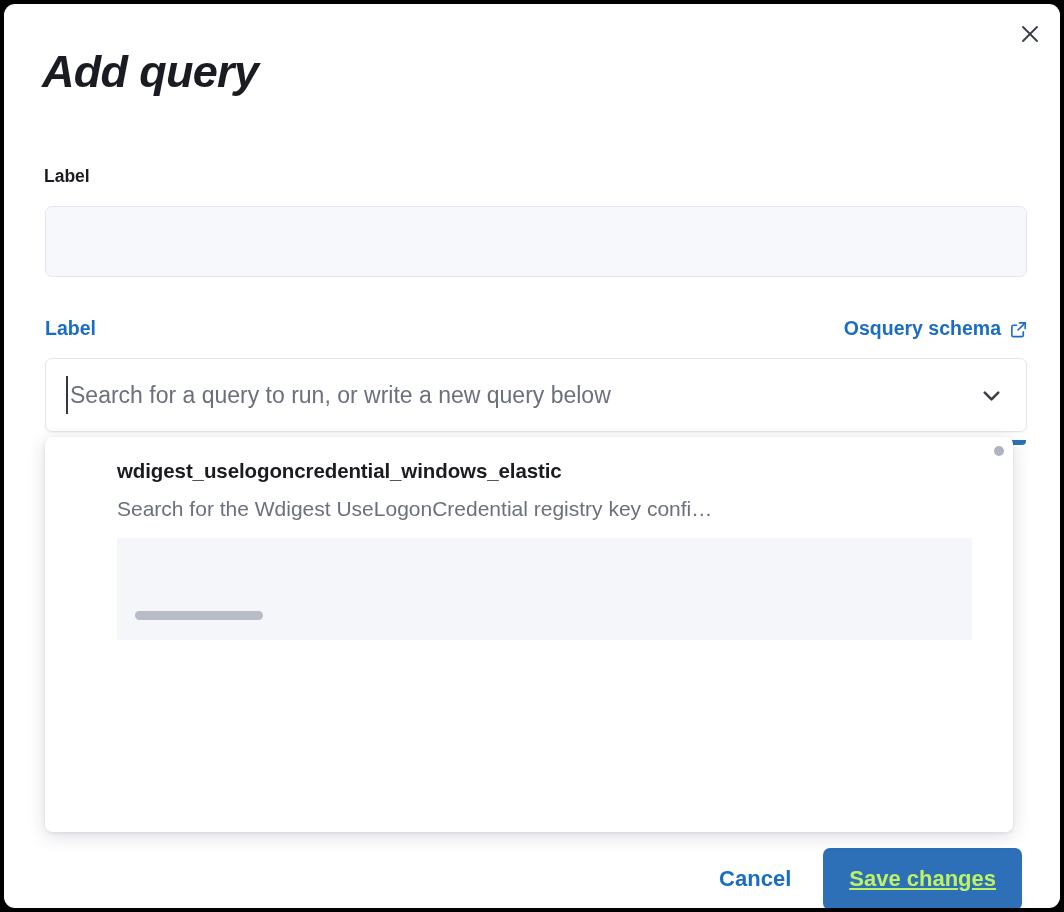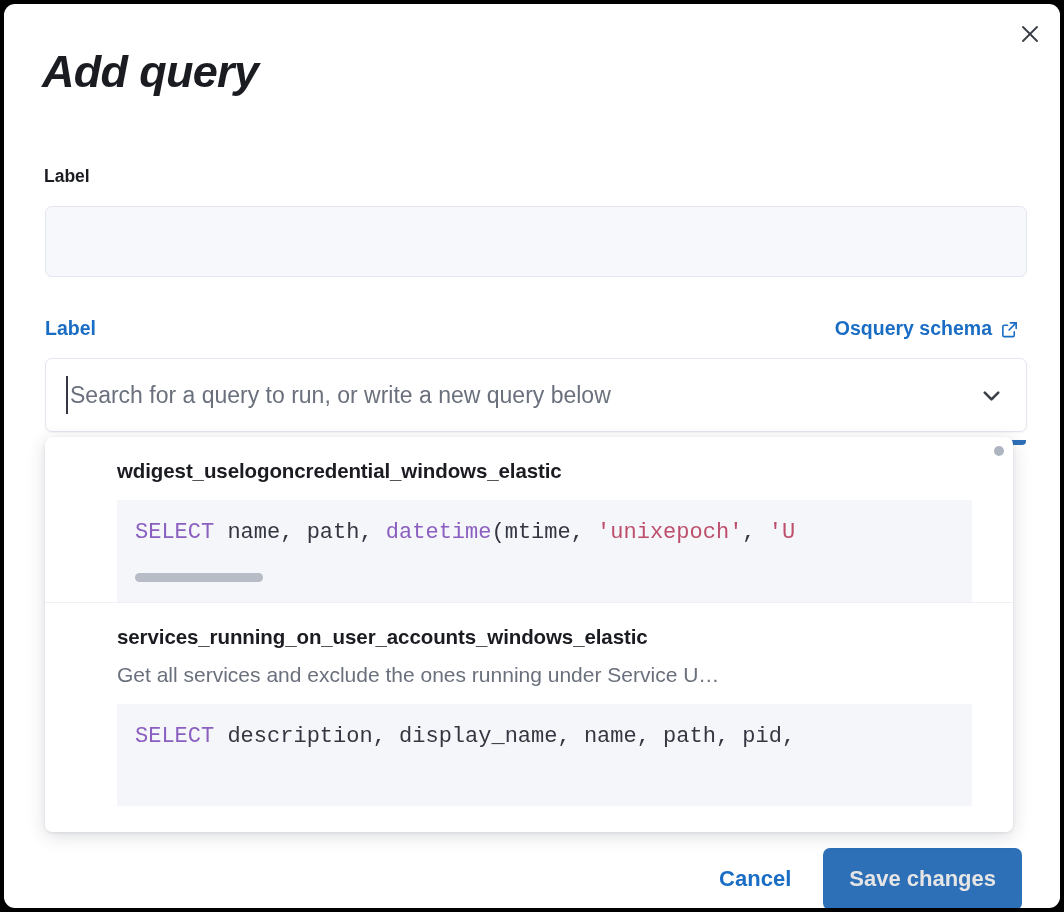--- a/index.html
+++ b/index.html
@@ -100,21 +100,21 @@
     position: absolute;
     left: 41px;
     top: 313px;
     font-size: 19.5px;
     font-weight: 700;
     color: #1a6dc4;
     cursor: pointer;
   }
   .schema-link {
     position: absolute;
-    right: 41px;
+    right: 32px;
     top: 313px;
     font-size: 19.5px;
     font-weight: 700;
     color: #1a6dc4;
     text-decoration: none;
     display: flex;
     align-items: center;
     gap: 8px;
     cursor: pointer;
   }
@@ -273,23 +273,24 @@
     padding: 14px 18px;
     cursor: pointer;
   }
   .btn-save {
     background: #2e70b8;
     border: none;
     border-radius: 7px;
     font-family: "Liberation Sans", sans-serif;
     font-size: 22px;
     font-weight: 700;
-    color: #e5e5e5;
+    color: #bef264;
     padding: 18px 26px;
     cursor: pointer;
+    text-decoration: underline;
   }
 </style>
 </head>
 <body>
 
 <div class="frame">
   <div class="modal">
 
     <button class="close-btn">
       <svg width="24" height="24" viewBox="0 0 24 24" fill="none" stroke="#3b3f48" stroke-width="1.9" stroke-linecap="round">
@@ -332,28 +333,21 @@
     <div class="footer">
       <button class="btn-cancel">Cancel</button>
       <button class="btn-save">Save changes</button>
     </div>
 
     <div class="dropdown" id="dropdown-panel">
       <div class="dd-scroll-dot"></div>
 
     <div class="dd-option">
           <div class="dd-title">wdigest_uselogoncredential_windows_elastic</div>
+          <div class="dd-desc">Search for the Wdigest UseLogonCredential registry key confi…</div>
           <div class="dd-code">
-            <div class="dd-code-inner"><span class="tok-kw">SELECT</span><span> name, path, </span><span class="tok-fn">datetime</span><span>(mtime, </span><span class="tok-str">'unixepoch'</span><span>, </span><span class="tok-str">'U</span></div>
             <div class="code-sbar"></div>
           </div>
         </div>
-        <div class="dd-option">
-          <div class="dd-title">services_running_on_user_accounts_windows_elastic</div>
-          <div class="dd-desc">Get all services and exclude the ones running under Service U…</div>
-          <div class="dd-code">
-            <div class="dd-code-inner"><span class="tok-kw">SELECT</span><span> description, display_name, name, path, pid,</span></div>
-          </div>
-        </div>
       </div>
 
   </div>
 </div>
 
 </body></html>

